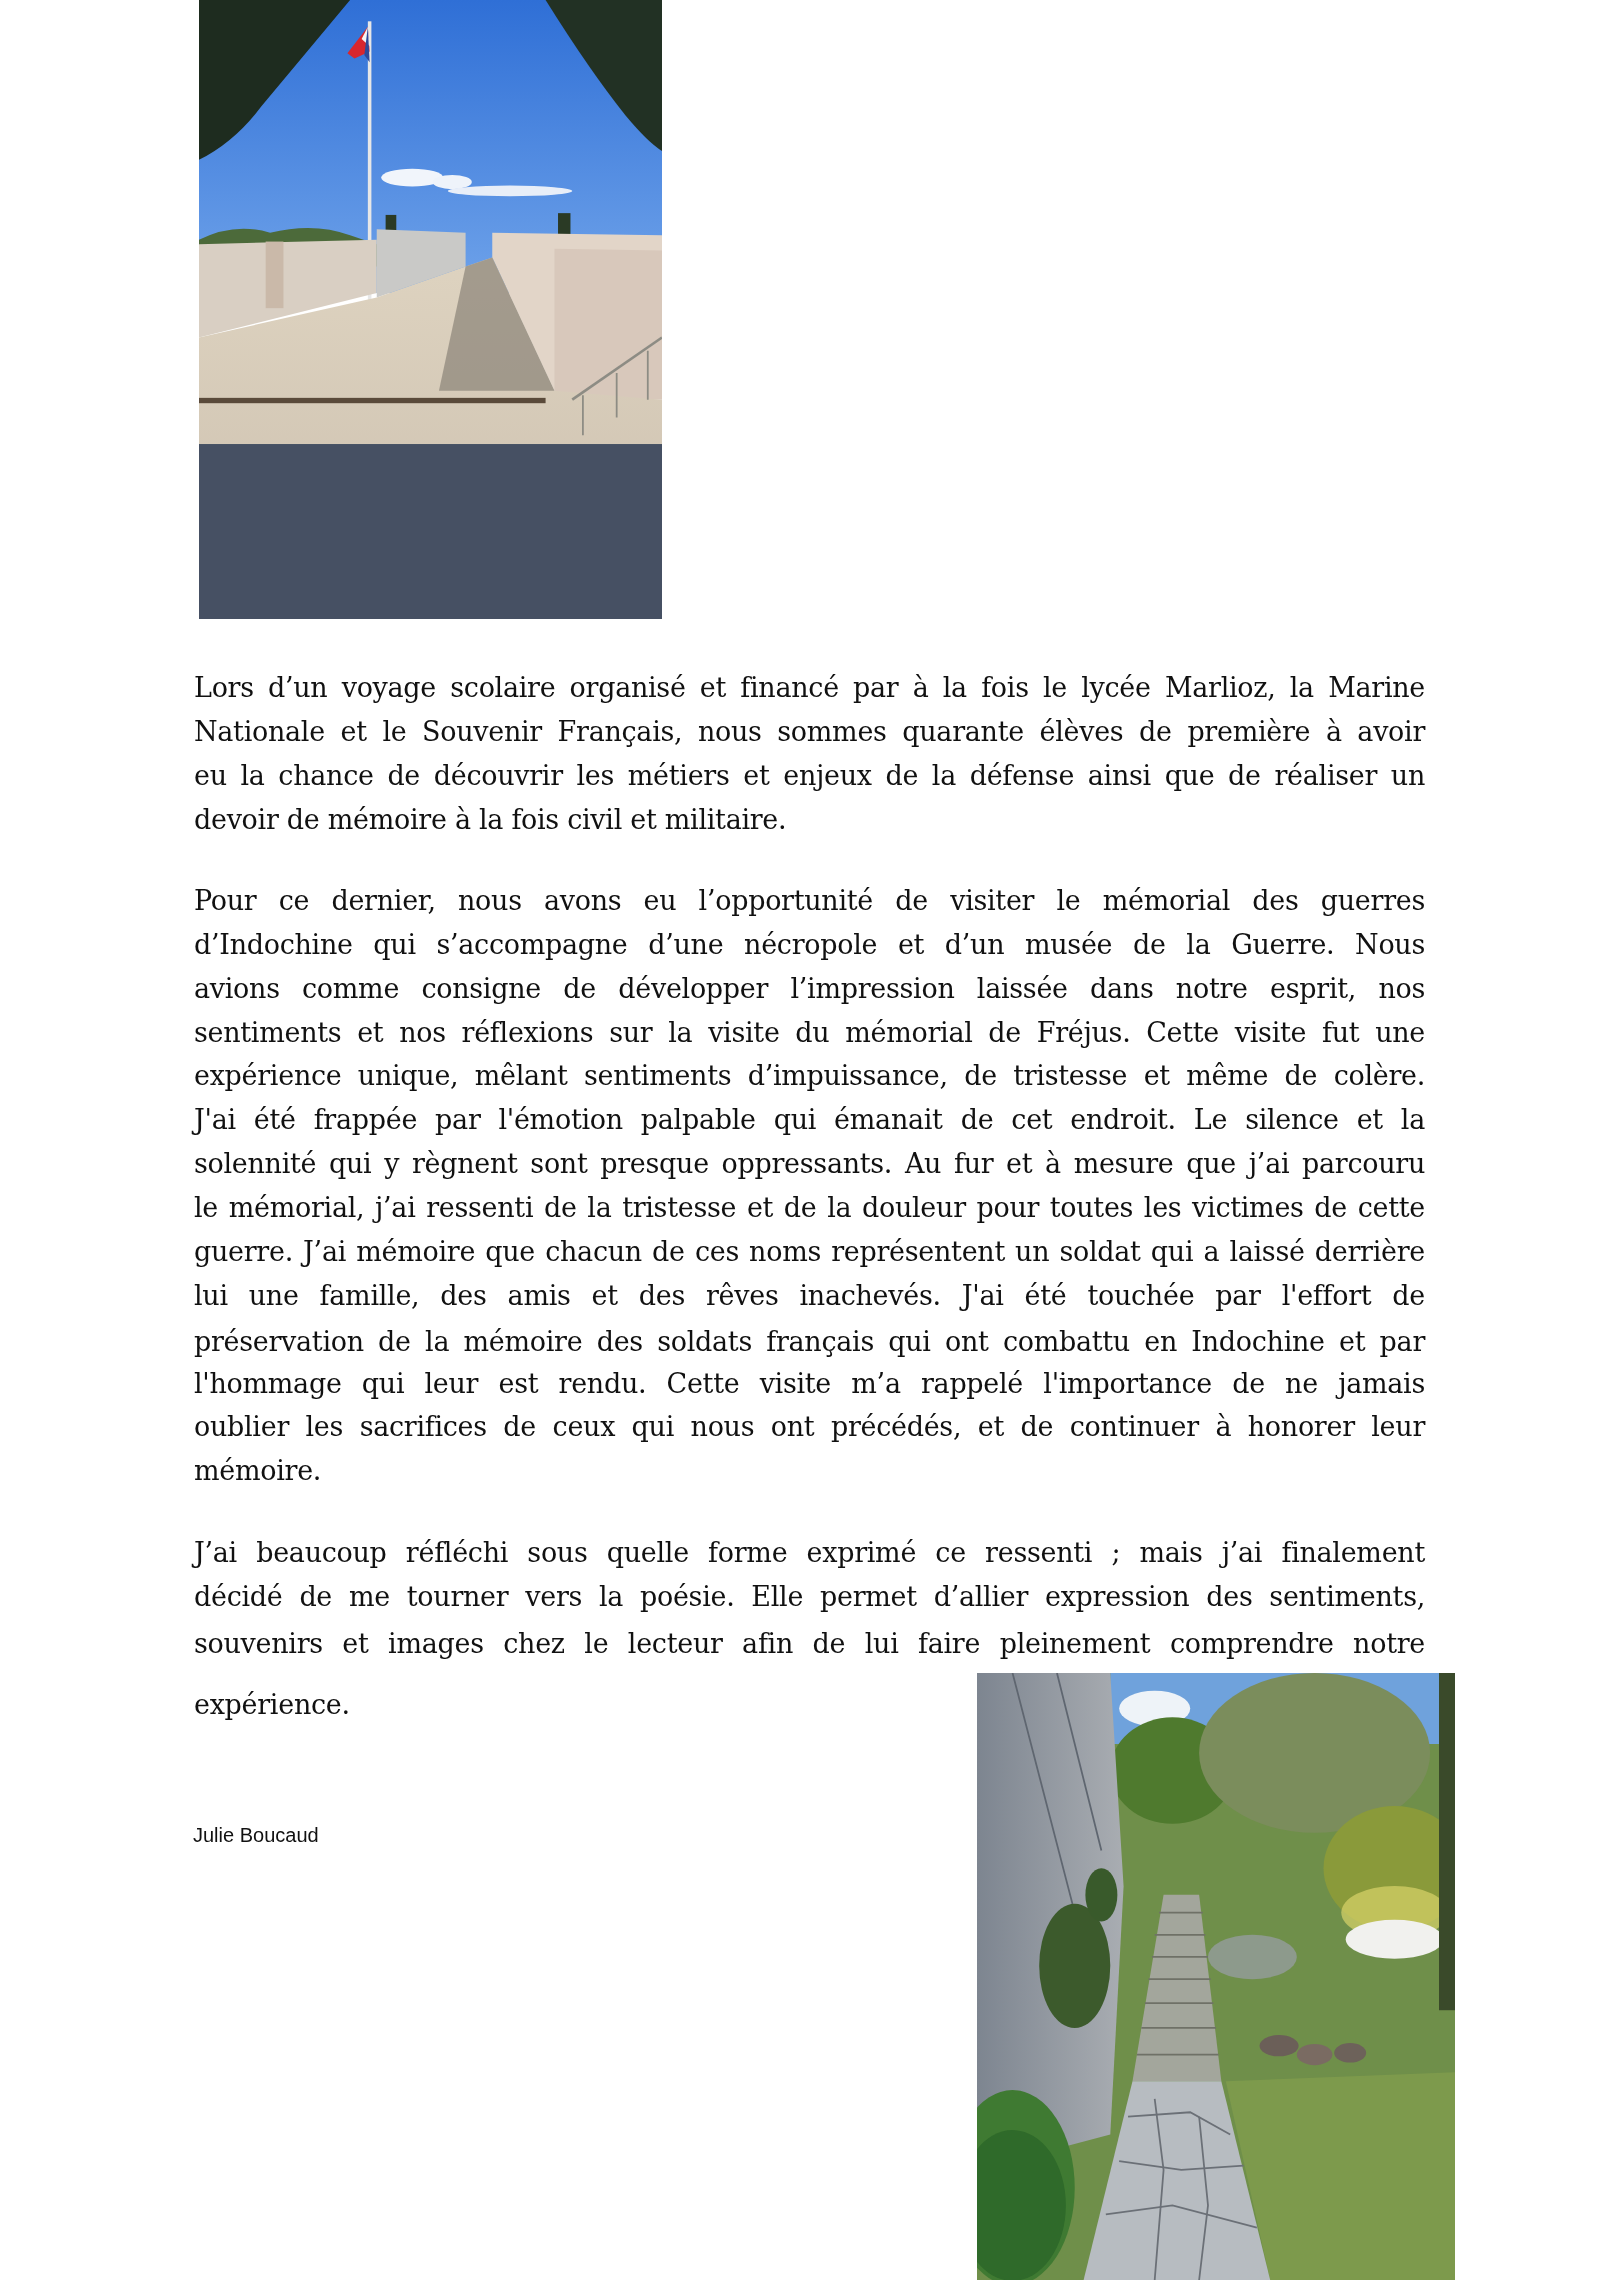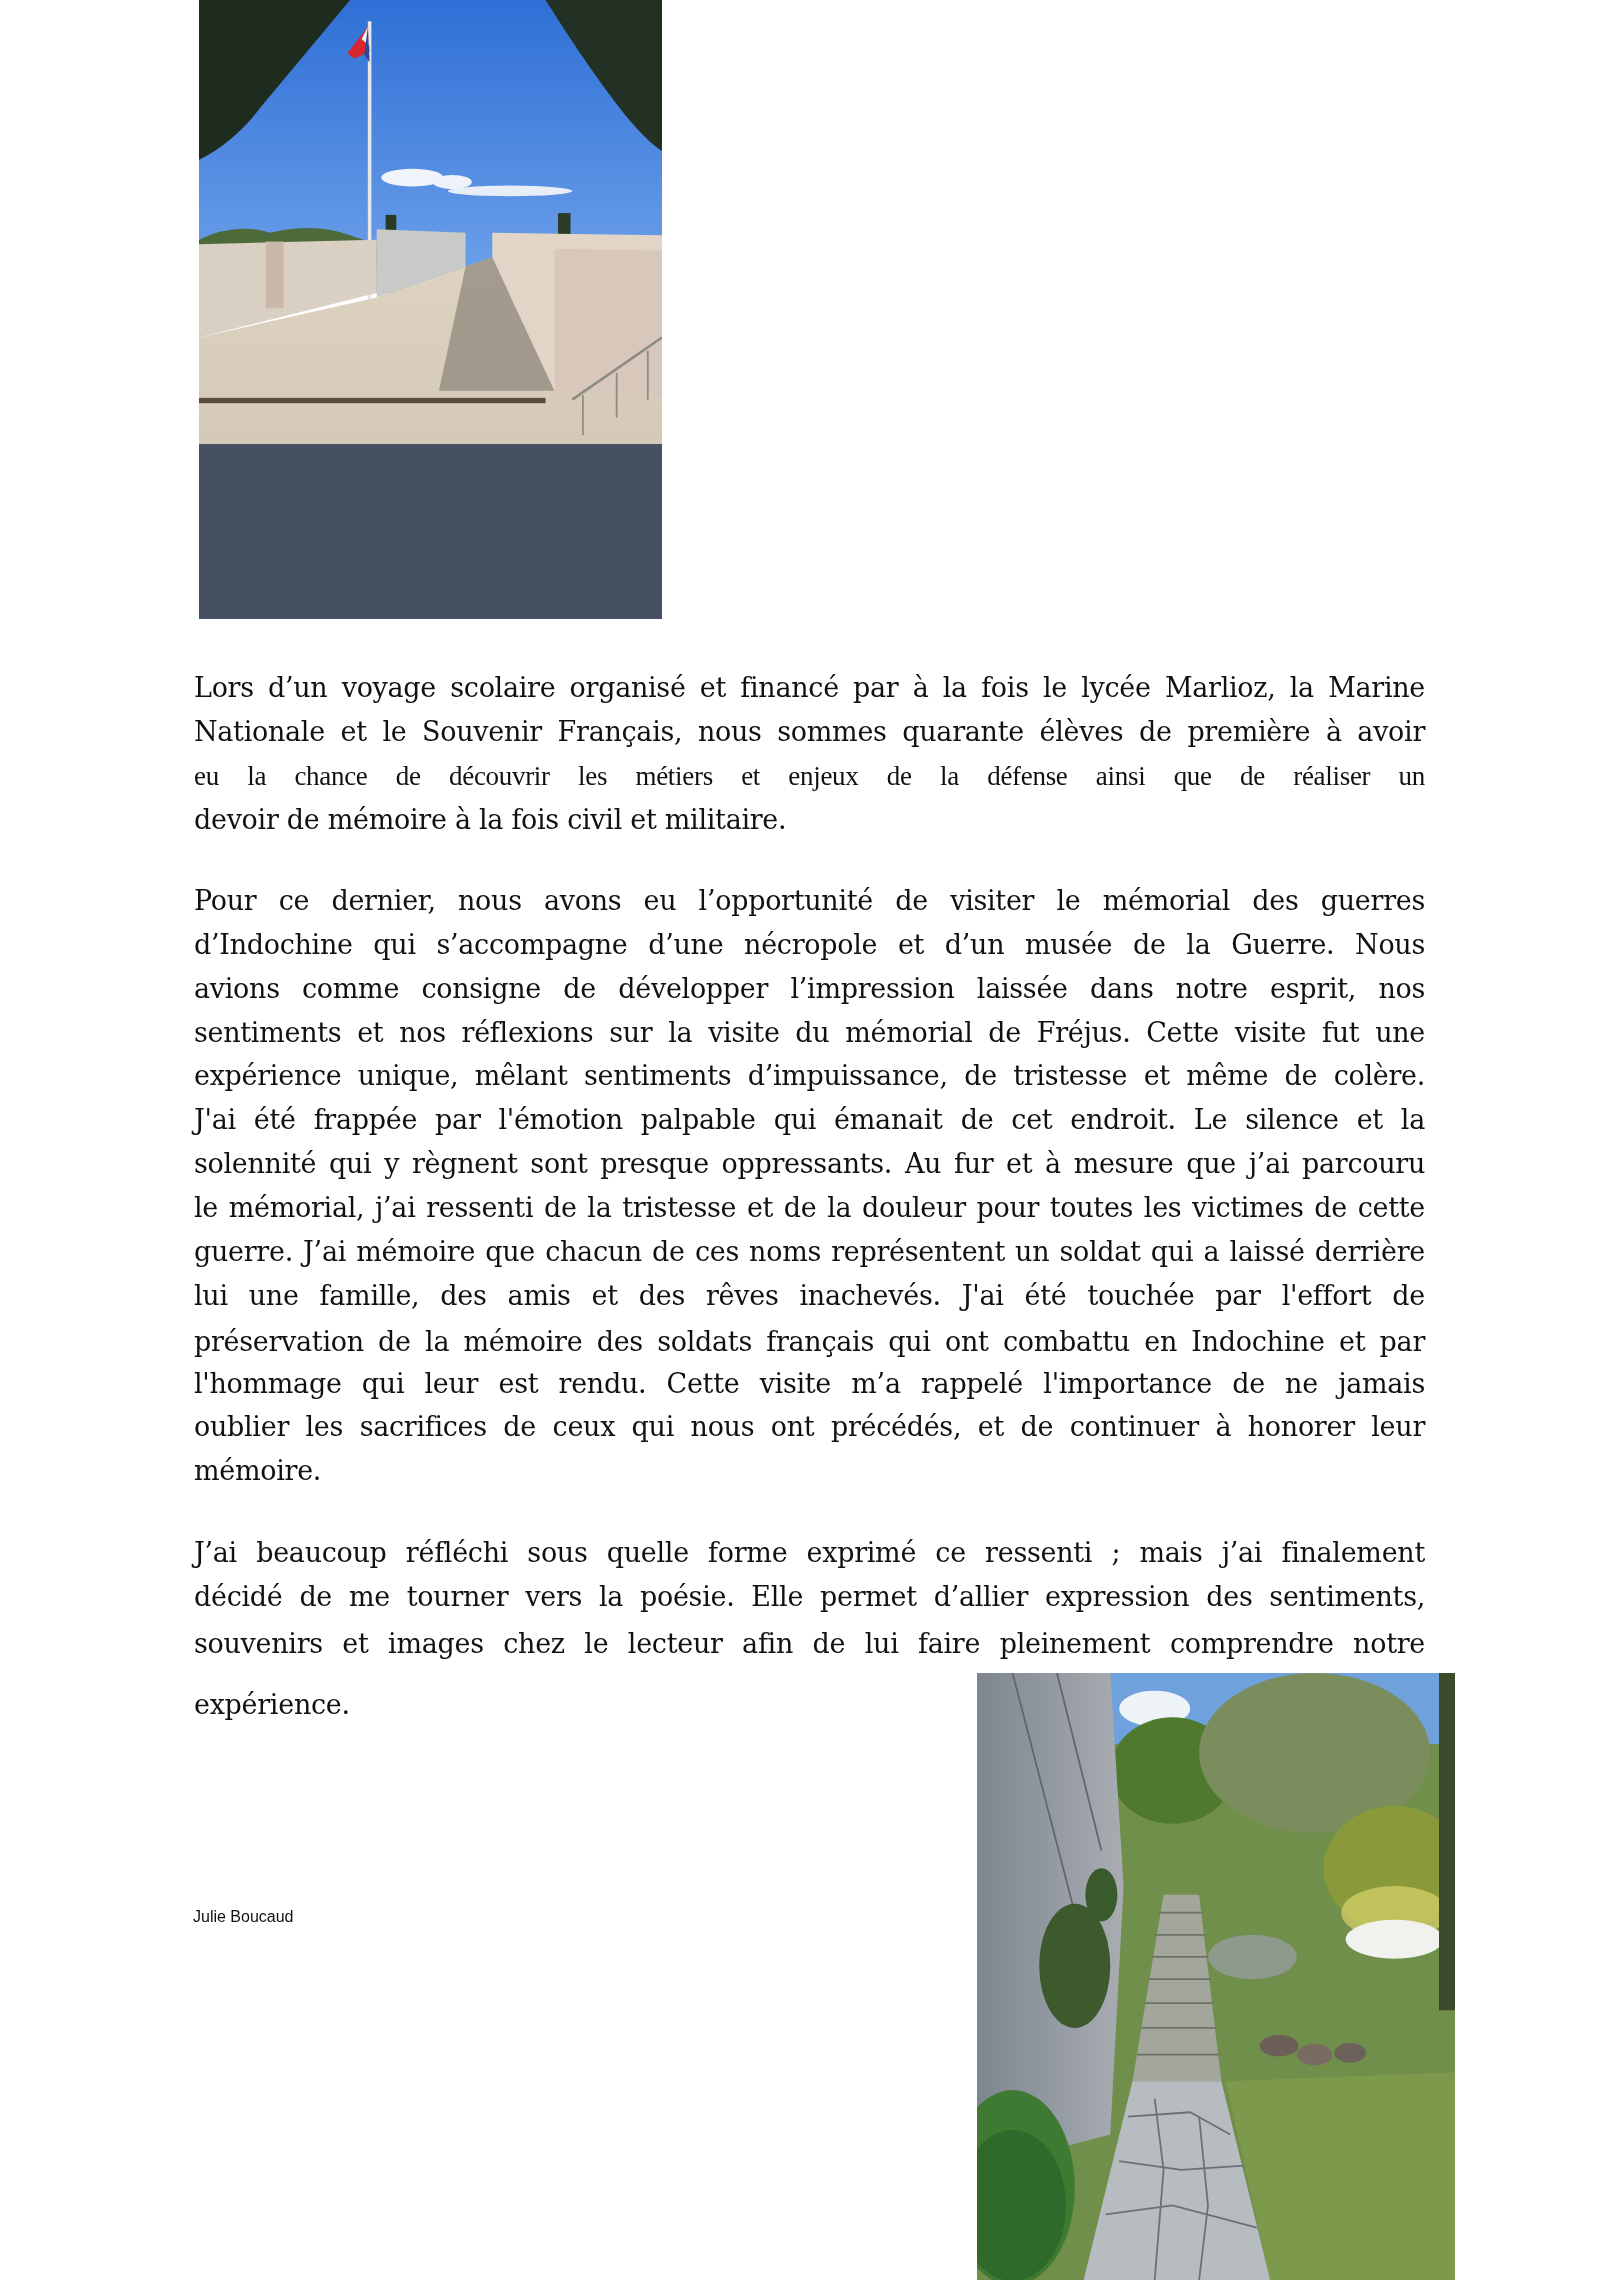--- a/index.html
+++ b/index.html
@@ -10,22 +10,22 @@
   .photo-top { position: absolute; left: 199px; top: 0; width: 463px; height: 619px; overflow: hidden; }
   .photo-bottom { position: absolute; left: 977px; top: 1673px; width: 478px; height: 607px; overflow: hidden; }
   .photo-top svg, .photo-bottom svg { display: block; width: 100%; height: 100%; }
 
   .text { position: absolute; left: 194px; width: 1231px; color: #111;
           font-family: "DejaVu Serif", "Liberation Serif", serif; font-size: 27px; }
   .para { position: absolute; left: 0; width: 1231px; }
   .line { position: absolute; left: 0; width: 1231px; height: 44px; line-height: 44px;
           white-space: nowrap; text-align: justify; text-align-last: justify; letter-spacing: -0.3px; }
   .line.last { text-align-last: left; }
-  .signature { position: absolute; left: 193px; top: 1908px; font-family: "Liberation Sans", sans-serif;
-               font-size: 16px; color: #111; }
+  .signature { position: absolute; left: 193px; top: 1824px; font-family: "Liberation Sans", sans-serif;
+               font-size: 20px; color: #111; }
 </style>
 </head>
 <body>
 
 <div class="page">
 
   <div class="photo-top" title="Mémorial des guerres d'Indochine, Fréjus — allée avec drapeau français sous un ciel bleu">
     <svg viewBox="0 0 521 697" preserveAspectRatio="none">
       <defs>
         <linearGradient id="sky1" x1="0" y1="0" x2="0" y2="1">
@@ -74,21 +74,21 @@
 
       <path d="M420 450 L521 380" stroke="#8d8c84" stroke-width="3"></path>
       <path d="M432 445 L432 490 M470 420 L470 470 M505 395 L505 450" stroke="#8d8c84" stroke-width="2"></path>
     </svg>
   </div>
 
   <div class="text" style="top:0;">
     <div class="para" style="top:666px;">
       <div class="line" style="top:0;">Lors d’un voyage scolaire organisé et financé par à la fois le lycée Marlioz, la Marine</div>
       <div class="line" style="top:44px;">Nationale et le Souvenir Français, nous sommes quarante élèves de première à avoir</div>
-      <div class="line" style="top:88px;font-family:Liberation Serif, serif;">eu la chance de découvrir les métiers et enjeux de la défense ainsi que de réaliser un</div>
+      <div class="line" style="top:88px;">eu la chance de découvrir les métiers et enjeux de la défense ainsi que de réaliser un</div>
       <div class="line last" style="top:132px;">devoir de mémoire à la fois civil et militaire.</div>
     </div>
 
     <div class="para" style="top:879px;">
       <div class="line" style="top:0;">Pour ce dernier, nous avons eu l’opportunité de visiter le mémorial des guerres</div>
       <div class="line" style="top:44px;">d’Indochine qui s’accompagne d’une nécropole et d’un musée de la Guerre. Nous</div>
       <div class="line" style="top:88px;">avions comme consigne de développer l’impression laissée dans notre esprit, nos</div>
       <div class="line" style="top:132px;">sentiments et nos réflexions sur la visite du mémorial de Fréjus.  Cette visite fut une</div>
       <div class="line" style="top:175px;">expérience unique, mêlant sentiments d’impuissance, de tristesse et même de colère.</div>
       <div class="line" style="top:219px;">J'ai été frappée par l'émotion palpable qui émanait de cet endroit. Le silence et la</div>

